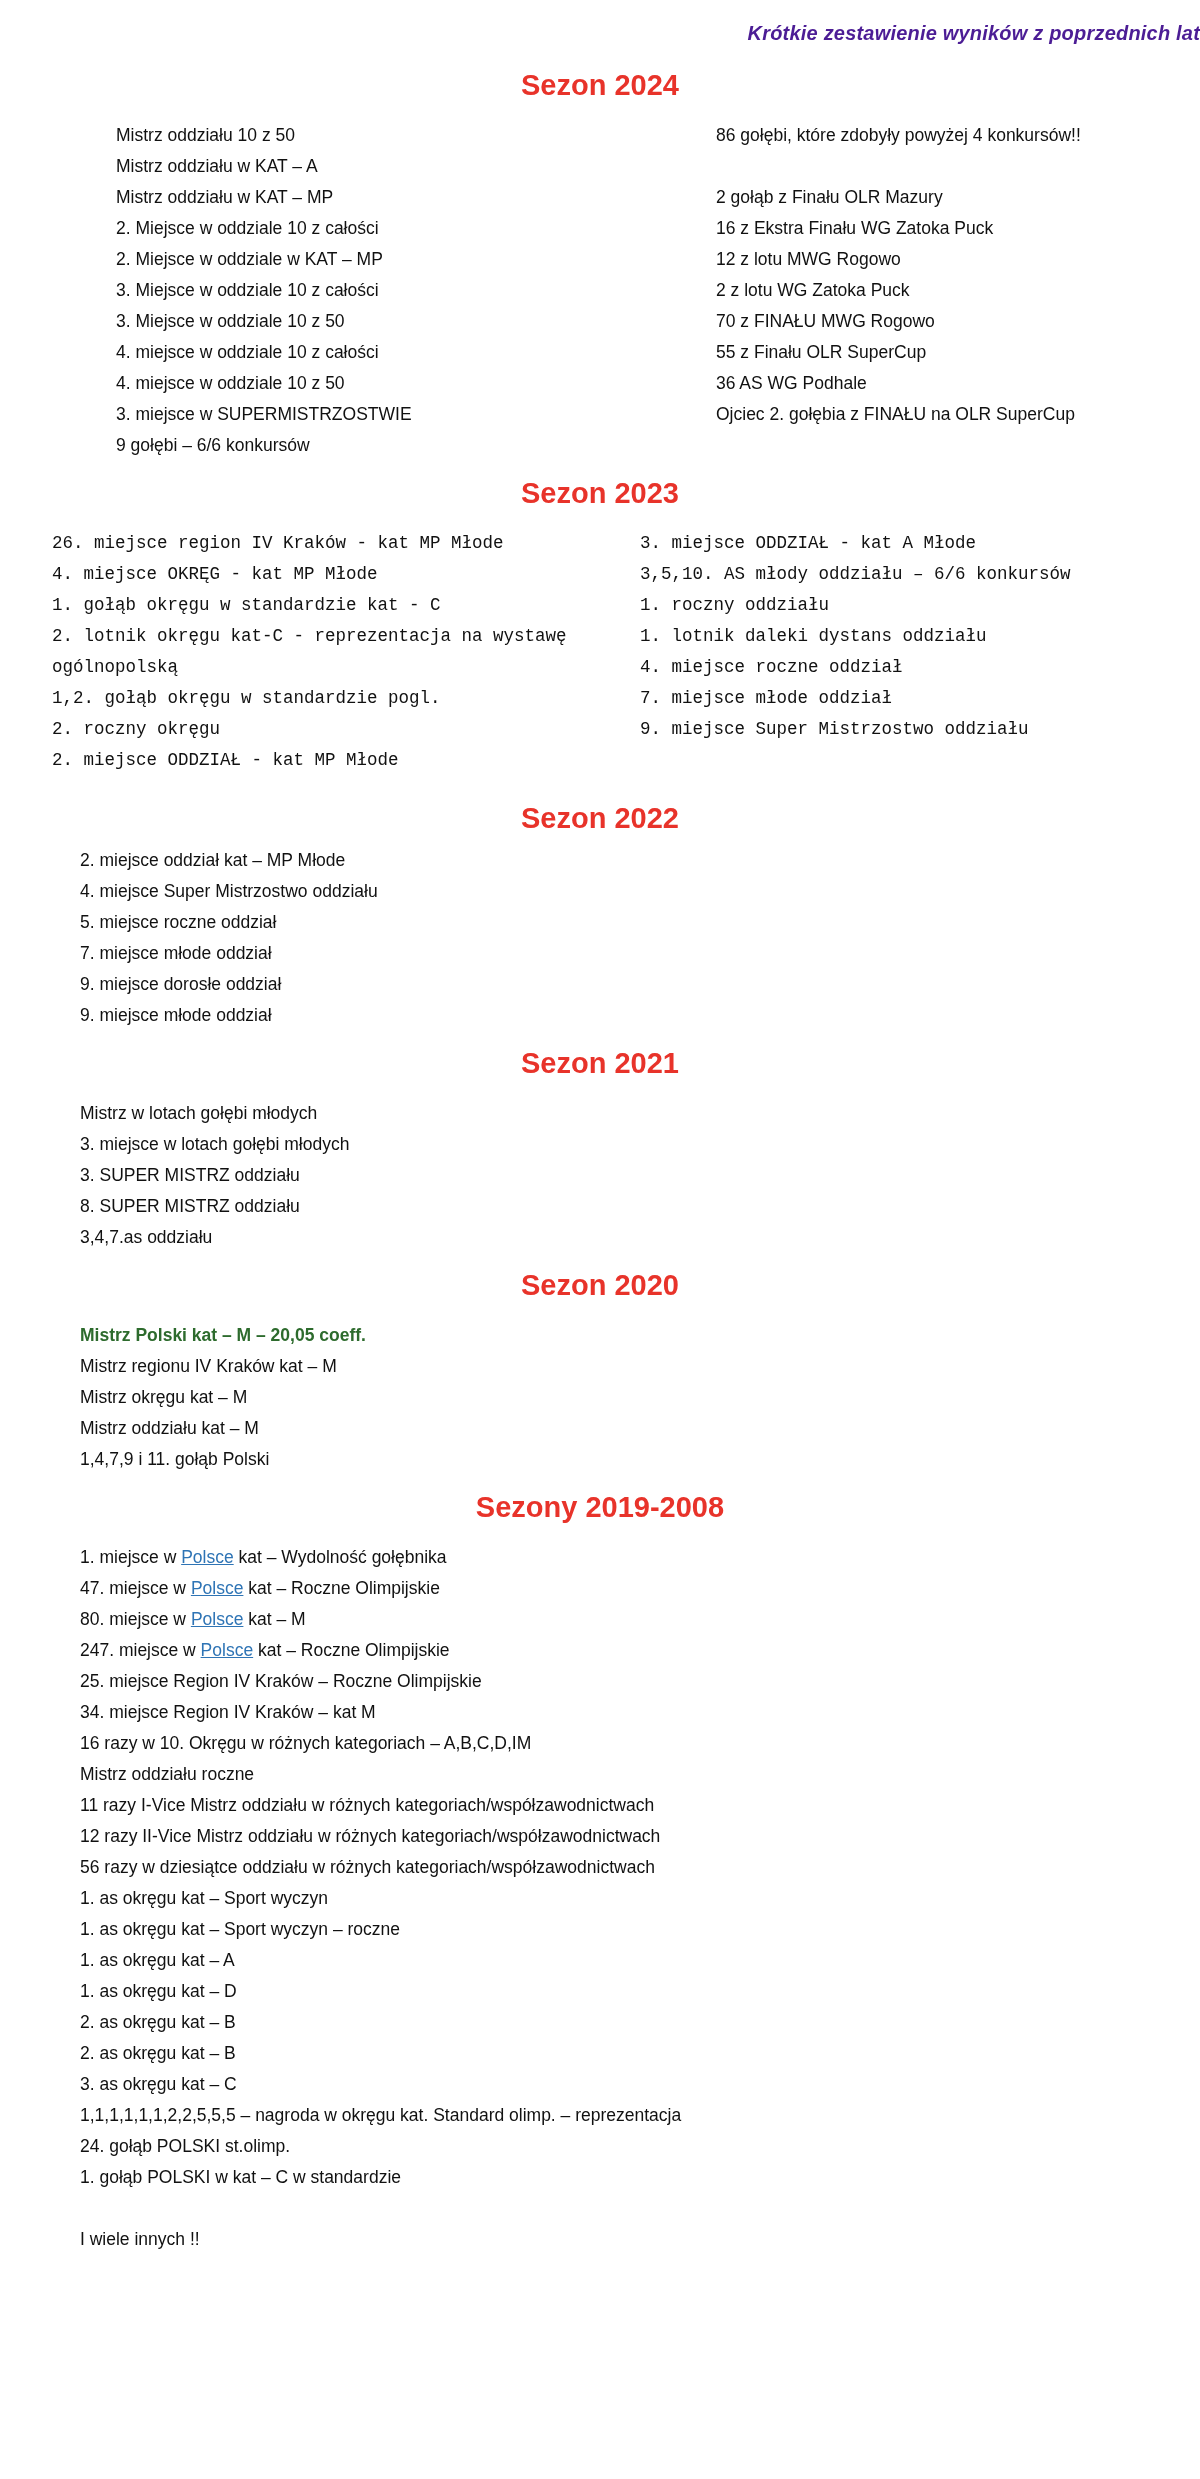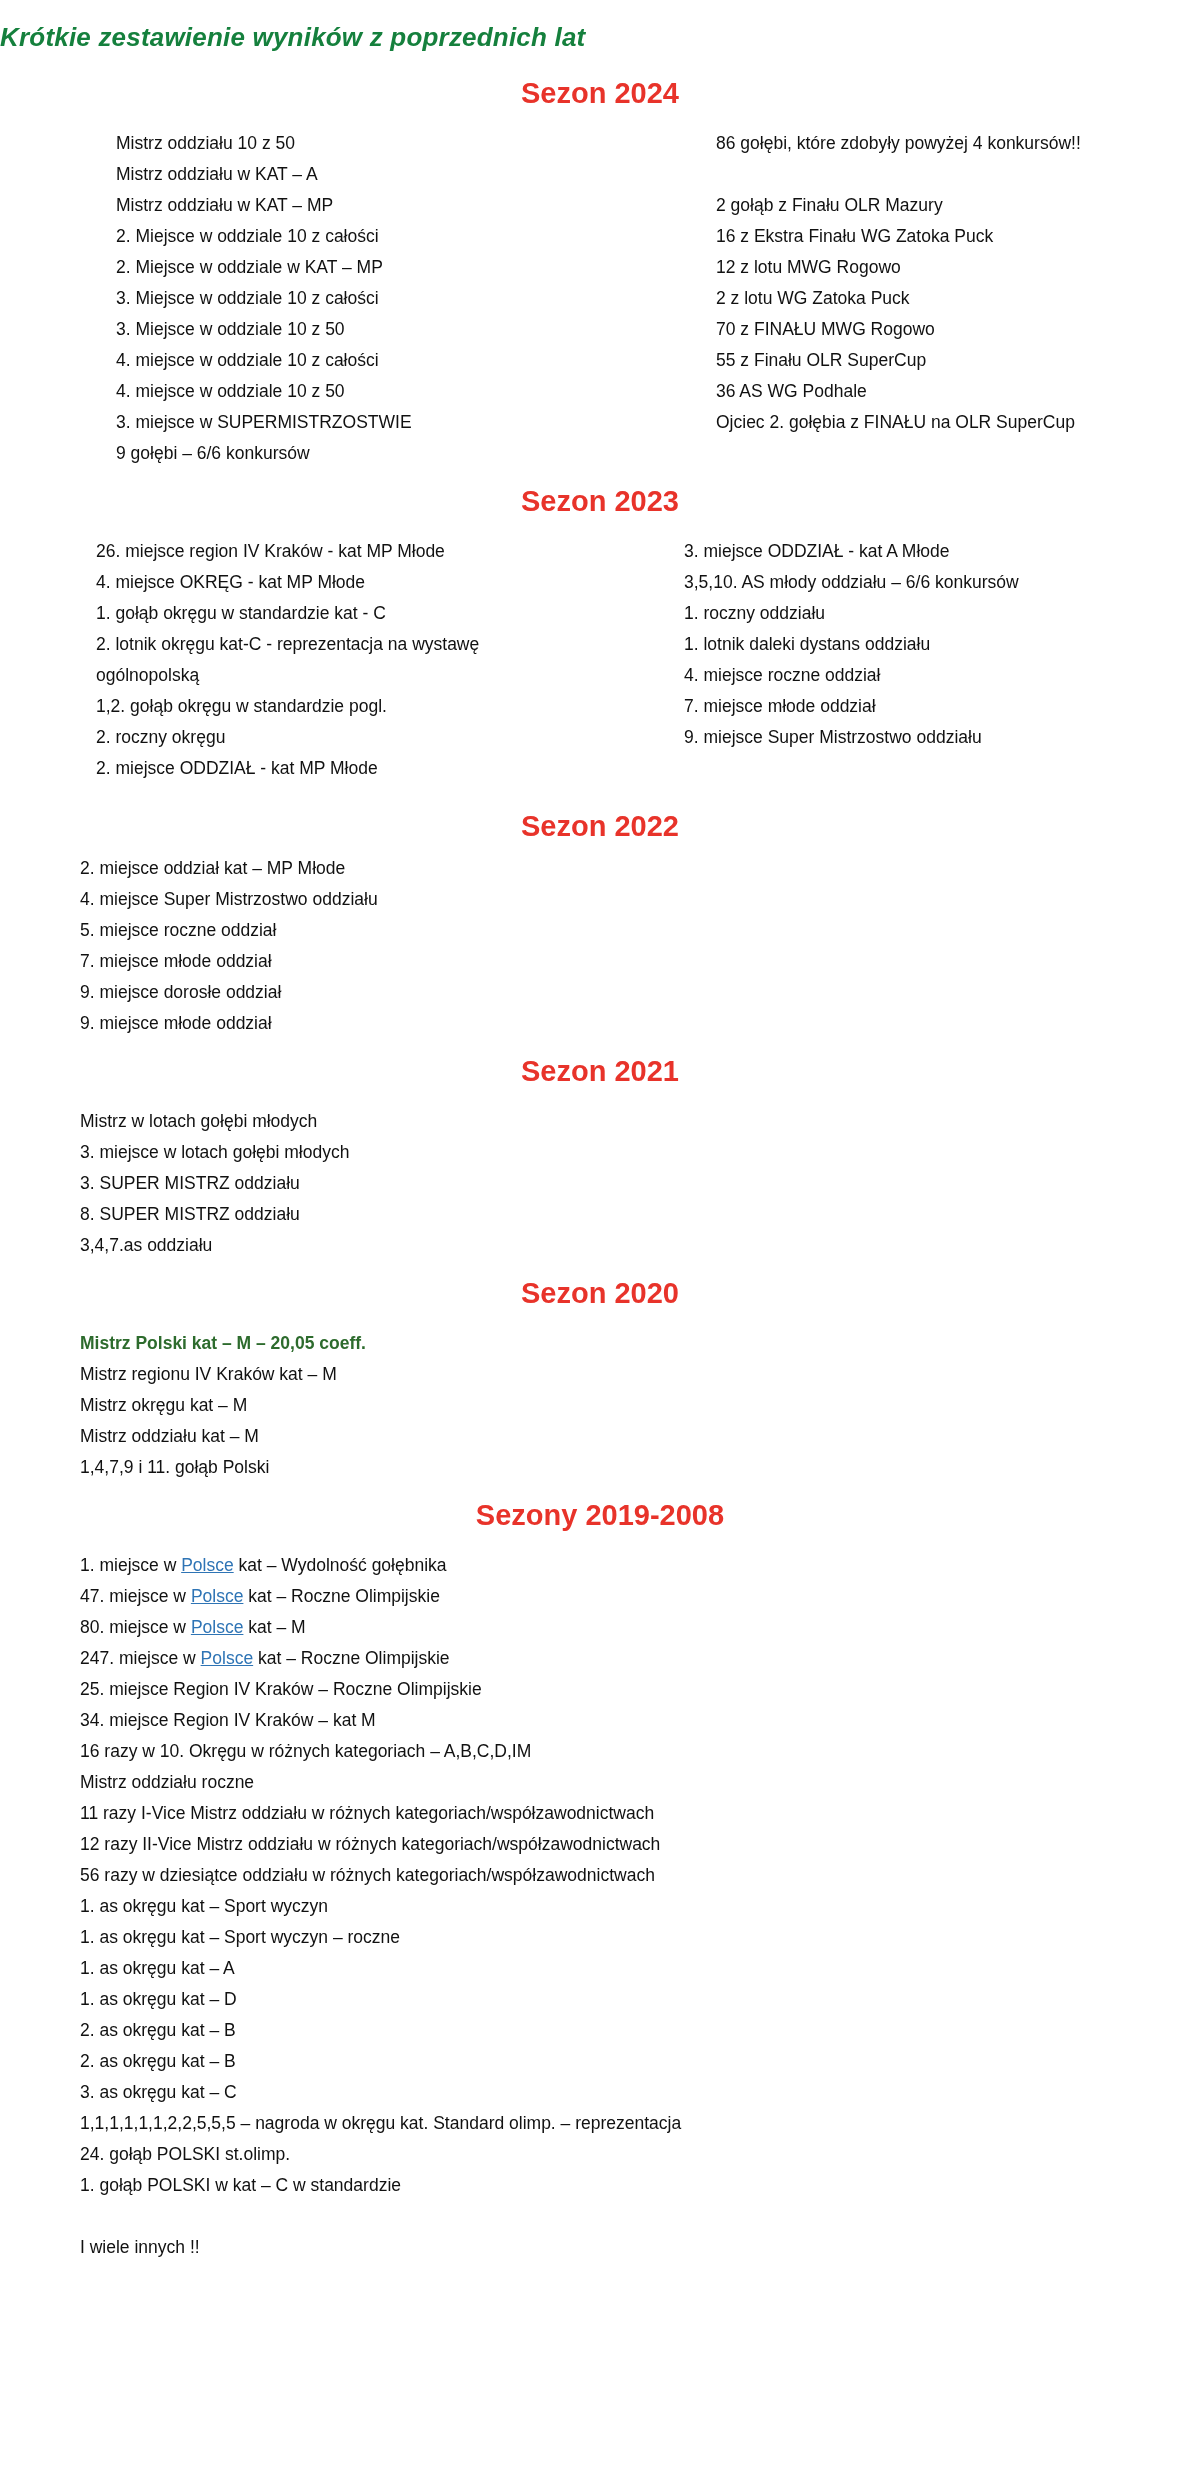--- a/index.html
+++ b/index.html
@@ -16,25 +16,25 @@
   }
   .page {
     width: 1200px;
     min-height: 2479px;
     padding: 0;
     box-sizing: border-box;
     position: relative;
   }
 
   .doc-title {
-    text-align: left;
-    color: #15803d;
+    text-align: right;
+    color: #4c1d95;
     font-style: italic;
     font-weight: bold;
-    font-size: 26px;
+    font-size: 20px;
     letter-spacing: 0.2px;
     padding-top: 22px;
     padding-bottom: 8px;
   }
 
   .season-heading {
     text-align: center;
     color: #e8332a;
     font-weight: bold;
     font-size: 29px;
@@ -89,21 +89,21 @@
   }
 
   .sec-2023 .line,
   .sec-2022 .line,
   .sec-2021 .line,
   .sec-2020 .line,
   .sec-2019 .line {
     font-size: 17.5px;
   }
 
-  .sec-2023 .cols { padding-left: 96px; }
+  .sec-2023 .cols { padding-left: 52px; font-family: Liberation Mono, monospace; }
   .sec-2023 .col-left { width: 578px; flex: 0 0 578px; }
 </style>
 </head>
 <body>
 
 <div class="page">
 
   <div class="doc-title">Krótkie zestawienie wyników z poprzednich lat</div>
 
   <div class="section sec-2024">

